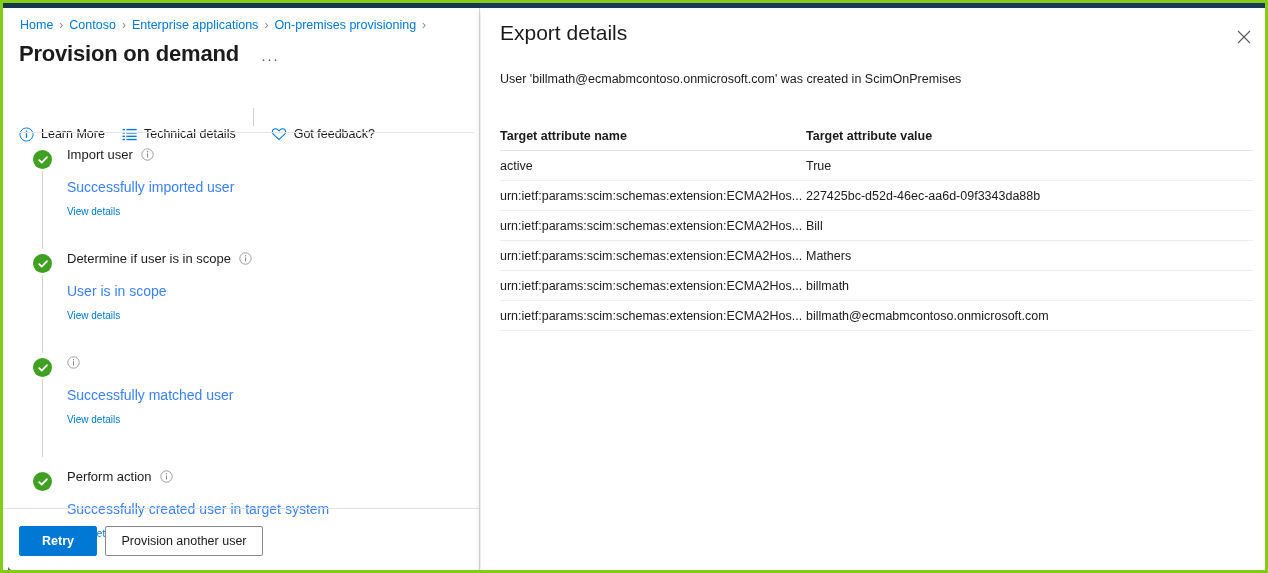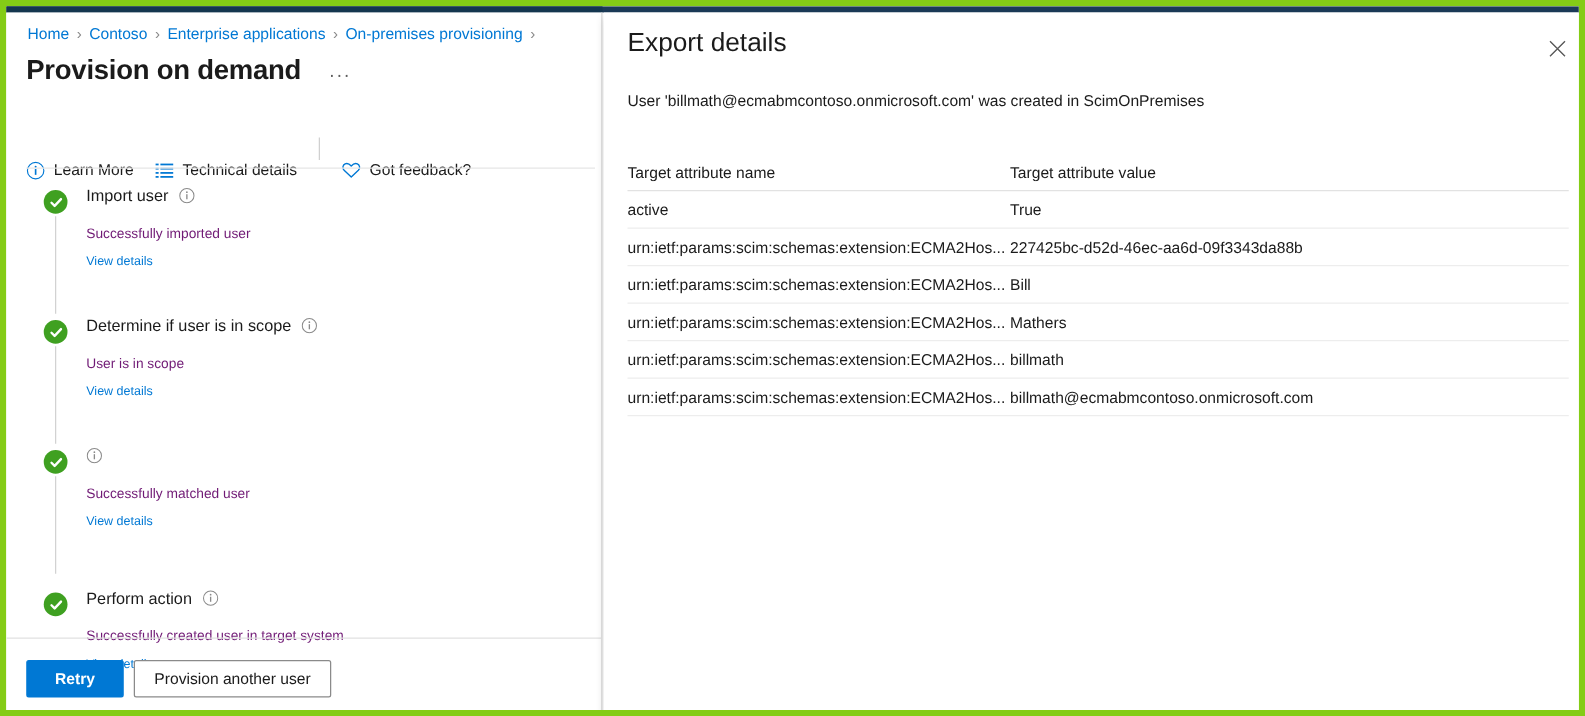--- a/index.html
+++ b/index.html
@@ -6,21 +6,21 @@
   html, body {
     width: 1268px; height: 573px;
     background: #ffffff;
     font-family: "Liberation Sans", sans-serif;
     overflow: hidden;
   }
   .screen {
     position: relative;
     width: 1268px; height: 573px;
     background: #ffffff;
-    border: 5px solid #84cc16;
+    border: 3px solid #84cc16;
     overflow: hidden;
   }
   
   .top-strip {
     position: absolute; top: 0; left: 0;
     width: 1268px; height: 5px;
     background: #1b3a57;
   }
   .top-strip .accent {
     position: absolute; left: 0; top: 0;
@@ -142,22 +142,22 @@
   }
   .step:last-child .connector { display: none; }
   .step-title {
     display: flex; align-items: center;
     gap: 8px;
     font-size: 13px;
     color: #1b1b1b;
     height: 19px;
   }
   .step-status {
-    font-size: 11px;
-    color: #701a75;
+    font-size: 14px;
+    color: #3b82f6;
     margin-top: 15px;
   }
   .step-link {
     display: inline-block;
     font-size: 10px;
     color: #0078d4;
     margin-top: 11px;
     text-decoration: none;
     cursor: pointer;
   }
@@ -242,21 +242,21 @@
   .t-row {
     display: flex;
     align-items: center;
     height: 30px;
     border-bottom: 1px solid #ededed;
     font-size: 12.5px;
     color: #1b1b1b;
   }
   .t-head {
     border-bottom: 1px solid #e2e2e2;
-    font-weight: 400;
+    font-weight: 700;
     color: #1b1b1b;
   }
   .c-name { width: 306px; flex: none; overflow: hidden; white-space: nowrap; }
   .c-value { flex: 1; overflow: hidden; white-space: nowrap; }
 </style>
 </head>
 <body>
 
 <div class="screen">
 

